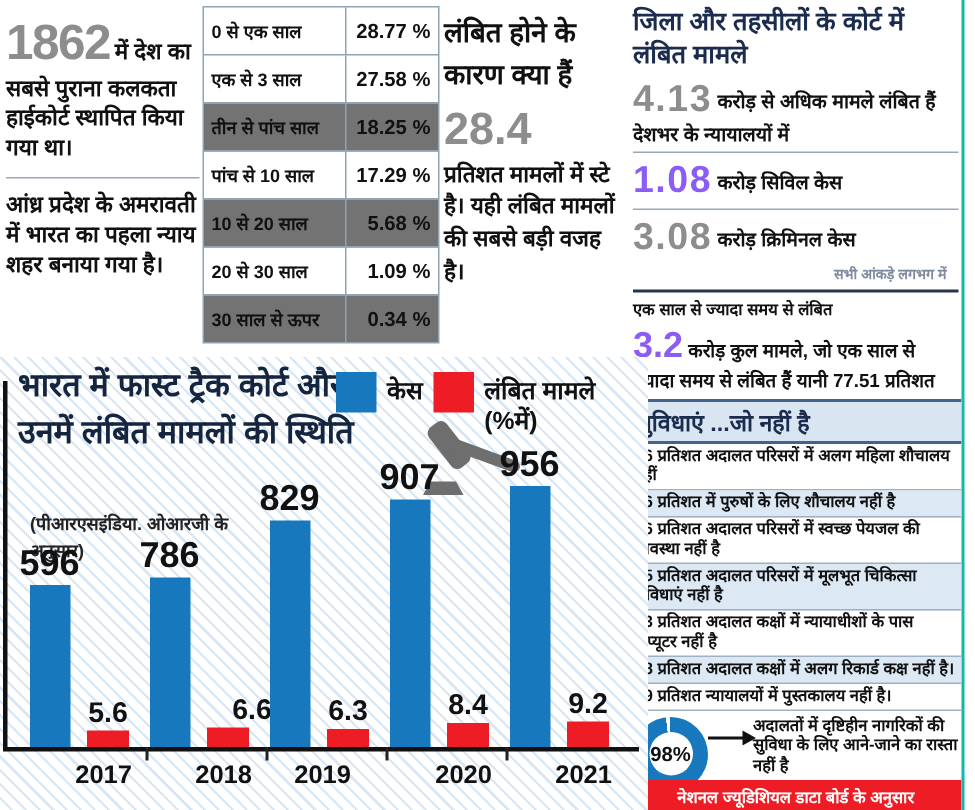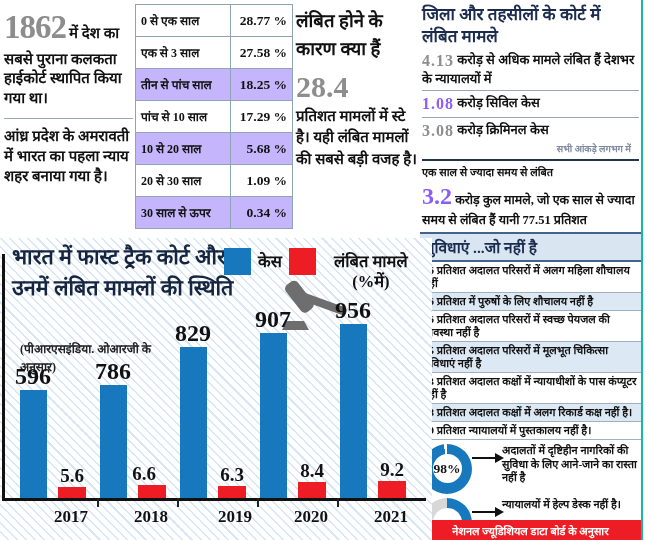--- a/index.html
+++ b/index.html
@@ -1,41 +1,41 @@
 <!DOCTYPE html>
 <html><head>
 <meta charset="utf-8">
 <style>
   html,body{margin:0;padding:0;background:#fff;}
   .page{position:relative;width:650px;height:540px;background:#fff;overflow:hidden;
-        font-family:Liberation Serif, serif;color:#111;}
+        font-family:Liberation Sans, sans-serif;color:#111;}
   
   .intro{position:absolute;left:4px;top:6px;width:129px;}
   .intro-p{font-size:15px;font-weight:700;line-height:1.32;margin:0;}
   .bignum{font-size:33px;font-weight:800;color:#8d8d8d;letter-spacing:-1px;margin-right:3px;}
   .ihr{border:none;border-top:1.5px solid #9aa7b5;margin:9px 0 8px;}
   
   .agetable{position:absolute;left:135px;top:4px;width:156px;border:1.5px solid #8fa3b5;background:#fff;}
   .trow{display:flex;border-bottom:1.5px solid #8fa3b5;height:31px;align-items:center;}
   .trow:last-child{border-bottom:none;}
-  .trow.shade{background:#c4b5fd;}
+  .trow.shade{background:#737373;}
   .tlabel{flex:1;height:100%;display:flex;align-items:center;padding-left:5px;
           border-right:1.5px solid #8fa3b5;font-size:12px;font-weight:700;}
   .tval{width:56px;text-align:right;padding-right:5px;font-size:13.5px;font-weight:700;}
   
   .reasons{position:absolute;left:296px;top:8px;width:122px;}
   .r-head{font-size:18.5px;font-weight:800;line-height:1.5;margin:0;}
   .r-big{font-size:30px;font-weight:800;color:#8d8d8d;margin:6px 0 2px;}
   .r-text{font-size:15px;font-weight:700;line-height:1.45;margin:0;}
   
   .rightcol{position:absolute;left:420px;top:0;width:221px;height:540px;
             border-right:2px solid #14b8a6;overflow:hidden;}
   .rc-head{font-size:17px;font-weight:800;line-height:1.28;color:#1b2c4e;margin:2px 0 3px;}
   .stat{margin:1px 0;font-size:13px;font-weight:700;line-height:1.25;}
-  .stat .n{font-size:16px;font-weight:800;letter-spacing:1px;vertical-align:-2px;}
+  .stat .n{font-size:25px;font-weight:800;letter-spacing:1px;vertical-align:-2px;}
   .n.gray{color:#8d8d8d;}
   .n.red{color:#8b5cf6;}
   .shr{border:none;border-top:1.5px solid #9aa7b5;margin:3px 0;}
   .note{font-size:9.5px;font-weight:700;color:#7d8aa0;text-align:right;padding-right:8px;margin:0;}
   .navyhr{border:none;border-top:2.5px solid #24344f;margin:4px 0 3px;}
   .py-head{font-size:11px;font-weight:800;margin:1px 0 2px;}
   .py-text{font-size:12.5px;font-weight:700;line-height:1.3;margin:0 0 4px;}
   .py-text .n{font-size:24px;}
   .fac-head{background:#d9e6f2;border-top:2px solid #41638c;border-bottom:2px solid #41638c;
             padding:2px 4px;font-size:15.5px;font-weight:800;color:#1b2c4e;}
@@ -61,21 +61,21 @@
   .yaxis{position:absolute;left:2px;top:16px;width:3px;height:244px;background:#111;}
   .ctitle{position:absolute;left:12px;top:4px;width:242px;font-size:21.5px;line-height:1.42;
           font-weight:800;color:#15243f;}
   .csub{position:absolute;left:20px;top:102px;width:168px;font-size:12px;font-weight:700;
         line-height:1.5;color:#222;}
   .legend{position:absolute;left:224px;top:10px;display:flex;gap:7px;align-items:flex-start;}
   .sw{width:27px;height:27px;flex:0 0 27px;}
   .sw.blue{background:#1878bd;}
   .sw.red{background:#ee1c24;}
   .ltext{font-size:16.5px;font-weight:800;line-height:1.2;margin-top:4px;}
-  .ltext.wrap{width:96px;text-align:center;}
+  .ltext.wrap{width:96px;text-align:left;}
   .gavel{position:absolute;left:276px;top:40px;}
   .plot{position:absolute;left:2px;top:0;width:424px;height:260px;border-bottom:3px solid #111;}
   .bar{position:absolute;bottom:0;}
   .blabel{position:absolute;width:64px;text-align:center;font-size:24px;font-weight:800;}
   .rlabel{position:absolute;width:52px;text-align:center;font-size:19px;font-weight:800;}
   .ylabel{position:absolute;bottom:-29px;width:80px;text-align:right;font-size:17px;font-weight:800;}
   .tick{position:absolute;bottom:-9px;width:2px;height:9px;background:#222;}
 </style>
 </head>
 <body>
@@ -189,28 +189,28 @@
     <div class="plot">
         <div class="bar" style="left: 18px; width: 27px; height: 108px; background: rgb(24, 120, 189);"></div>
         <div class="blabel" style="left: -1px; bottom: 108px;">596</div>
         <div class="bar" style="left: 56px; width: 28px; height: 11px; background: rgb(238, 28, 36);"></div>
         <div class="rlabel" style="left: 44px; bottom: 11px;">5.6</div>
         <div class="ylabel" style="left: 6px;">2017</div>
         <div class="tick" style="left: 95px;"></div>
         <div class="bar" style="left: 98px; width: 27px; height: 113px; background: rgb(24, 120, 189);"></div>
         <div class="blabel" style="left: 79px; bottom: 113px;">786</div>
         <div class="bar" style="left: 136px; width: 28px; height: 13px; background: rgb(238, 28, 36);"></div>
-        <div class="rlabel" style="left: 116px; bottom: 13px;">6.6</div>
+        <div class="rlabel" style="left: 140px; bottom: 13px;">6.6</div>
         <div class="ylabel" style="left: 86px;">2018</div>
         <div class="tick" style="left: 175px;"></div>
         <div class="bar" style="left: 178px; width: 27px; height: 151px; background: rgb(24, 120, 189);"></div>
         <div class="blabel" style="left: 159px; bottom: 151px;">829</div>
         <div class="bar" style="left: 216px; width: 28px; height: 12px; background: rgb(238, 28, 36);"></div>
         <div class="rlabel" style="left: 204px; bottom: 12px;">6.3</div>
-        <div class="ylabel" style="left: 170px;">2019</div>
+        <div class="ylabel" style="left: 152px;">2019</div>
         <div class="tick" style="left: 255px;"></div>
         <div class="bar" style="left: 258px; width: 27px; height: 165px; background: rgb(24, 120, 189);"></div>
         <div class="blabel" style="left: 239px; bottom: 165px;">907</div>
         <div class="bar" style="left: 296px; width: 28px; height: 16px; background: rgb(238, 28, 36);"></div>
         <div class="rlabel" style="left: 284px; bottom: 16px;">8.4</div>
         <div class="ylabel" style="left: 246px;">2020</div>
         <div class="tick" style="left: 335px;"></div>
         <div class="bar" style="left: 338px; width: 27px; height: 174px; background: rgb(24, 120, 189);"></div>
         <div class="blabel" style="left: 319px; bottom: 174px;">956</div>
         <div class="bar" style="left: 376px; width: 28px; height: 17px; background: rgb(238, 28, 36);"></div>

